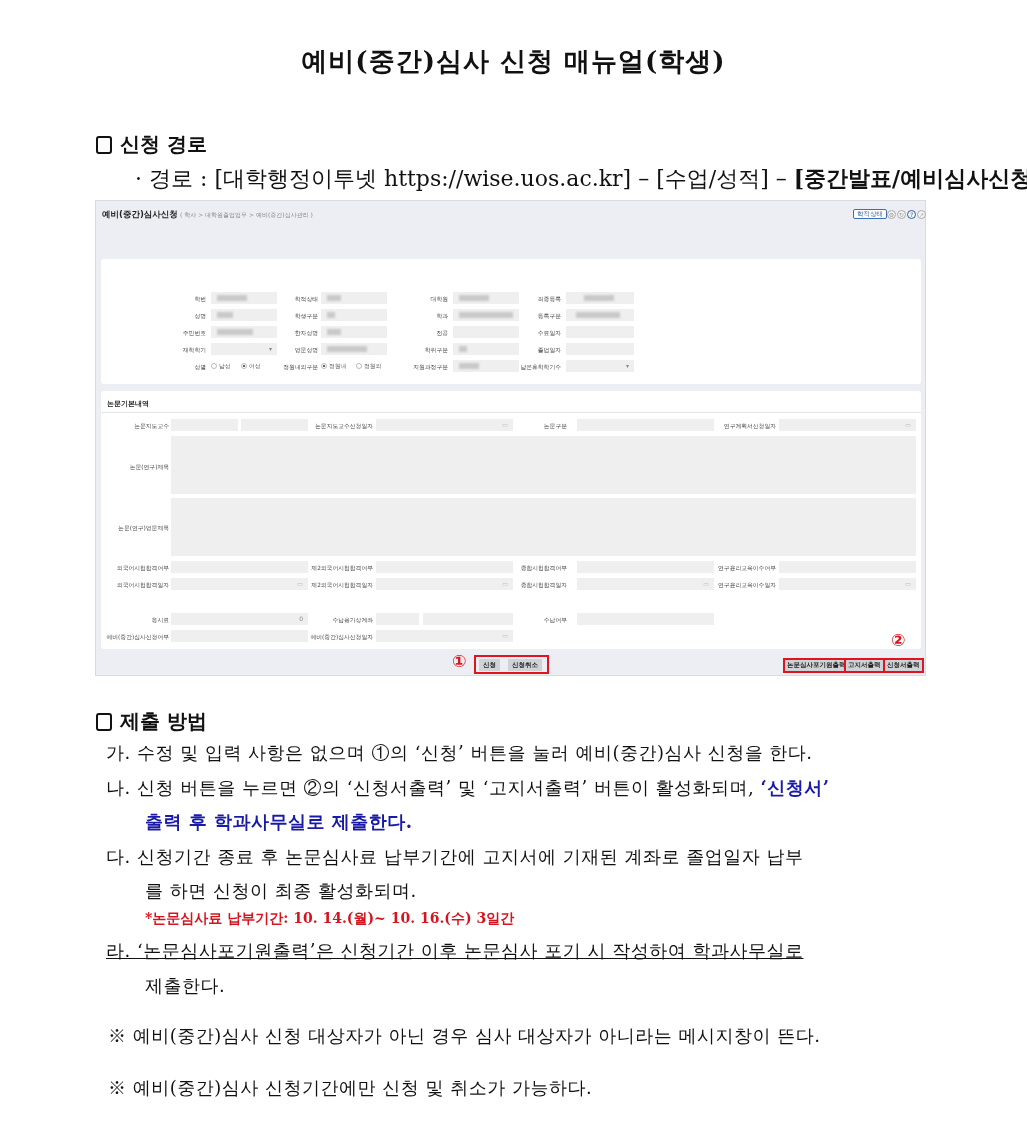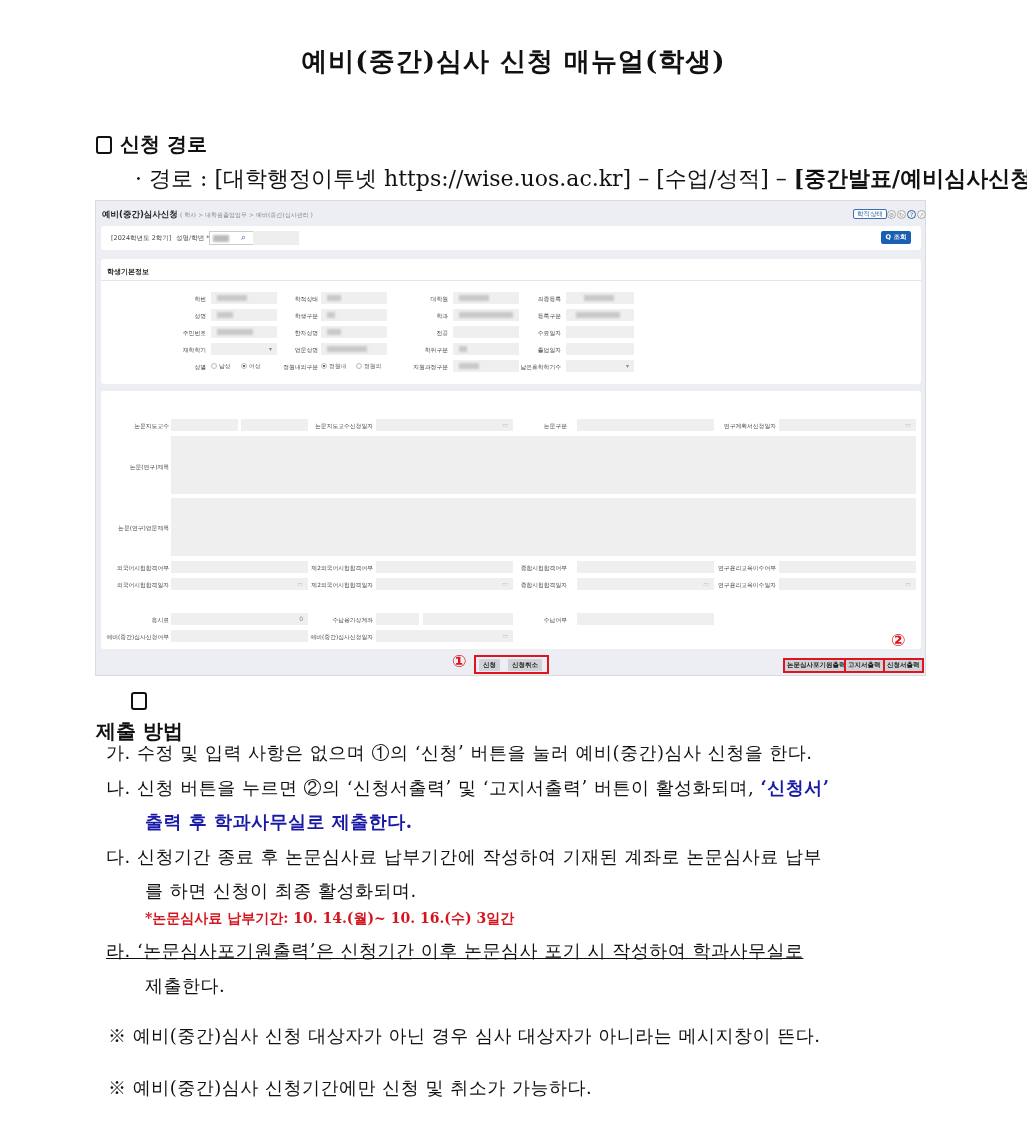--- a/index.html
+++ b/index.html
@@ -71,33 +71,22 @@
   <div class="shot-header">
     <span class="ttl">예비(중간)심사신청</span>
     <span class="crumb">( 학사 &gt; 대학원졸업업무 &gt; 예비(중간)심사관리 )</span>
   </div>
   <div class="report-btn">학적상태</div>
   <span class="circ-icon" style="right:29px;">⚙</span>
   <span class="circ-icon" style="right:19px;">↻</span>
   <span class="circ-icon" style="right:9px; border-color:#2b5fa7; color:#2b5fa7;">?</span>
   <span class="circ-icon" style="right:-1px;">↗</span>
 
-  <div class="search-bar">
-    <span class="term">[2024학년도 2학기]</span>
-    <span class="lbl">성명/학번 *</span>
-    <div class="inp">
-        <span class="blur"></span>
-      </div>
-    <span class="mag">⌕</span>
-    <div class="inp2"></div>
-    <div class="search-btn">Q 조회</div>
-  </div>
 
   <div class="card" style="top:58px; height:125px;">
-    <div class="card-title">학생기본정보</div>
 
     <span class="f-lbl" style="left:60px; width:45px; top:36px;">학번</span>
     <div class="f-box" style="left:110px; top:33px; width:66px;">
         <span class="blur" style="width:30px;"></span>
       </div>
     <span class="f-lbl" style="left:60px; width:45px; top:53px;">성명</span>
     <div class="f-box" style="left:110px; top:50px; width:66px;">
         <span class="blur" style="width:16px;"></span>
       </div>
     <span class="f-lbl" style="left:60px; width:45px; top:70px;">주민번호</span>
@@ -163,20 +152,21 @@
     <div class="f-box" style="left:465px; top:67px; width:68px;"></div>
     <span class="f-lbl" style="left:400px; width:60px; top:87px;">졸업일자</span>
     <div class="f-box" style="left:465px; top:84px; width:68px;"></div>
     <span class="f-lbl" style="left:390px; width:70px; top:104px;">남은휴학학기수</span>
     <div class="f-box" style="left:465px; top:101px; width:68px;">
         <span class="val">▾</span>
       </div>
   </div>
 
   <div class="card" style="top:190px; height:258px;">
+    <div class="card-title">논문기본내역</div>
 
     <span class="f-lbl" style="left:0; width:68px; top:31px;">논문지도교수</span>
     <div class="f-box" style="left:70px; top:28px; width:67px;"></div>
     <div class="f-box" style="left:140px; top:28px; width:67px;"></div>
     <span class="f-lbl" style="left:200px; width:72px; top:31px;">논문지도교수신청일자</span>
     <div class="f-box" style="left:275px; top:28px; width:137px;">
         <span class="cal">▭</span>
       </div>
     <span class="f-lbl" style="left:400px; width:66px; top:31px;">논문구분</span>
     <div class="f-box" style="left:476px; top:28px; width:137px;"></div>
@@ -238,30 +228,30 @@
   <div class="red-frame" style="left:378px; top:454px; width:75px; height:19px;"></div>
   <div class="bottom-btn" style="left:383px; top:458px;">신청</div>
   <div class="bottom-btn" style="left:412px; top:458px;">신청취소</div>
 
   <span class="num-marker" style="left:795px; top:429px;">②</span>
   <div class="bottom-btn" style="left:687px; top:457px; border:2px solid #e0141e; height:15px; line-height:11px; padding:0 2px;">논문심사포기원출력</div>
   <div class="bottom-btn" style="left:748px; top:457px; border:2px solid #e0141e; height:15px; line-height:11px; padding:0 2px;">고지서출력</div>
   <div class="bottom-btn" style="left:787px; top:457px; border:2px solid #e0141e; height:15px; line-height:11px; padding:0 2px;">신청서출력</div>
 </div>
 
-<div class="section-heading" style="top:692px;flex-direction:column;">
+<div class="section-heading" style="top:708px;">
   <span class="box-icon"></span>
   <span>제출 방법</span>
 </div>
 
 <div class="item" style="top:741px;">가. 수정 및 입력 사항은 없으며 ①의 ‘신청’ 버튼을 눌러 예비(중간)심사 신청을 한다.</div>
 <div class="item" style="top:776px;">
   <span>나. 신청 버튼을 누르면 ②의 ‘신청서출력’ 및 ‘고지서출력’ 버튼이 활성화되며, </span><span class="blue-bold">‘신청서’</span>
 </div>
 <div class="item cont blue-bold" style="top:810px;">출력 후 학과사무실로 제출한다.</div>
-<div class="item" style="top:845px;">다. 신청기간 종료 후 논문심사료 납부기간에 작성하여 기재된 계좌로 논문심사료 납부</div>
+<div class="item" style="top:845px;">다. 신청기간 종료 후 논문심사료 납부기간에 고지서에 기재된 계좌로 졸업일자 납부</div>
 <div class="item cont" style="top:879px;">를 하면 신청이 최종 활성화되며.</div>
 <div class="red-note">*논문심사료 납부기간: 10. 14.(월)~ 10. 16.(수) 3일간</div>
 <div class="item" style="top:939px;text-decoration:underline;">라. ‘논문심사포기원출력’은 신청기간 이후 논문심사 포기 시 작성하여 학과사무실로</div>
 <div class="item cont" style="top:974px;">제출한다.</div>
 
 <div class="note" style="top:1024px;text-align:center;">※ 예비(중간)심사 신청 대상자가 아닌 경우 심사 대상자가 아니라는 메시지창이 뜬다.</div>
 <div class="note" style="top:1076px;">※ 예비(중간)심사 신청기간에만 신청 및 취소가 가능하다.</div>
 
 </body></html>

